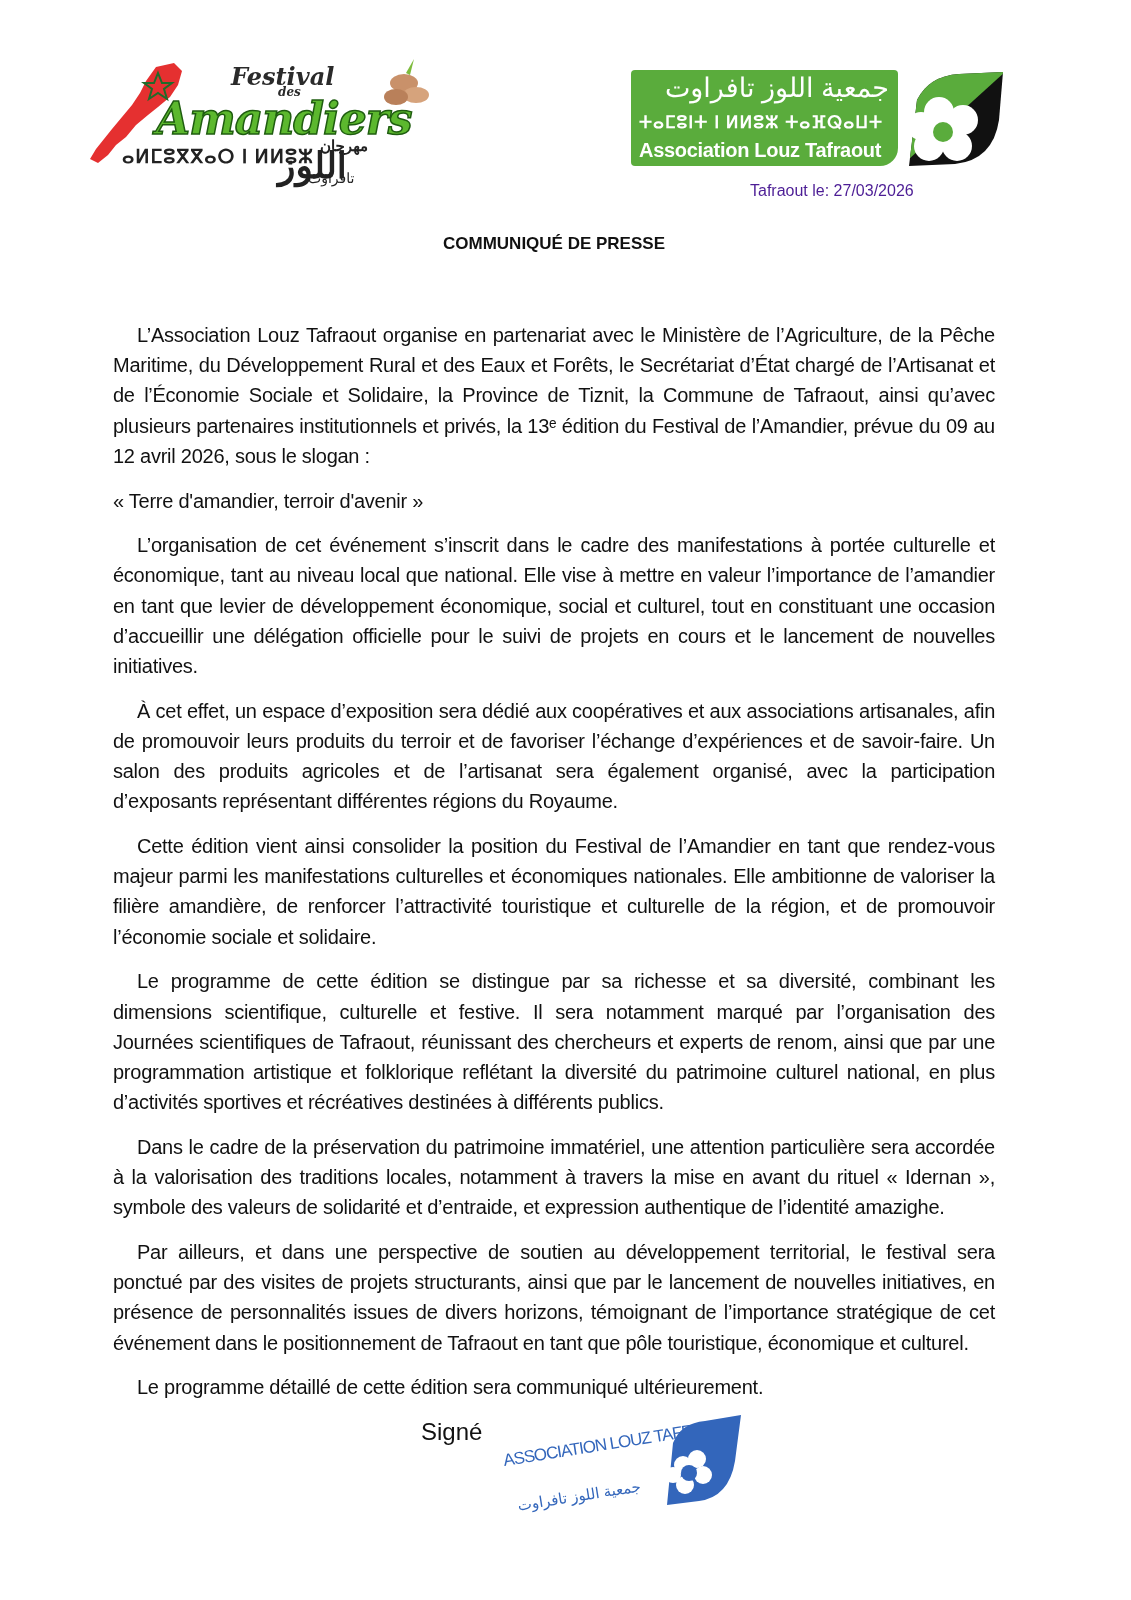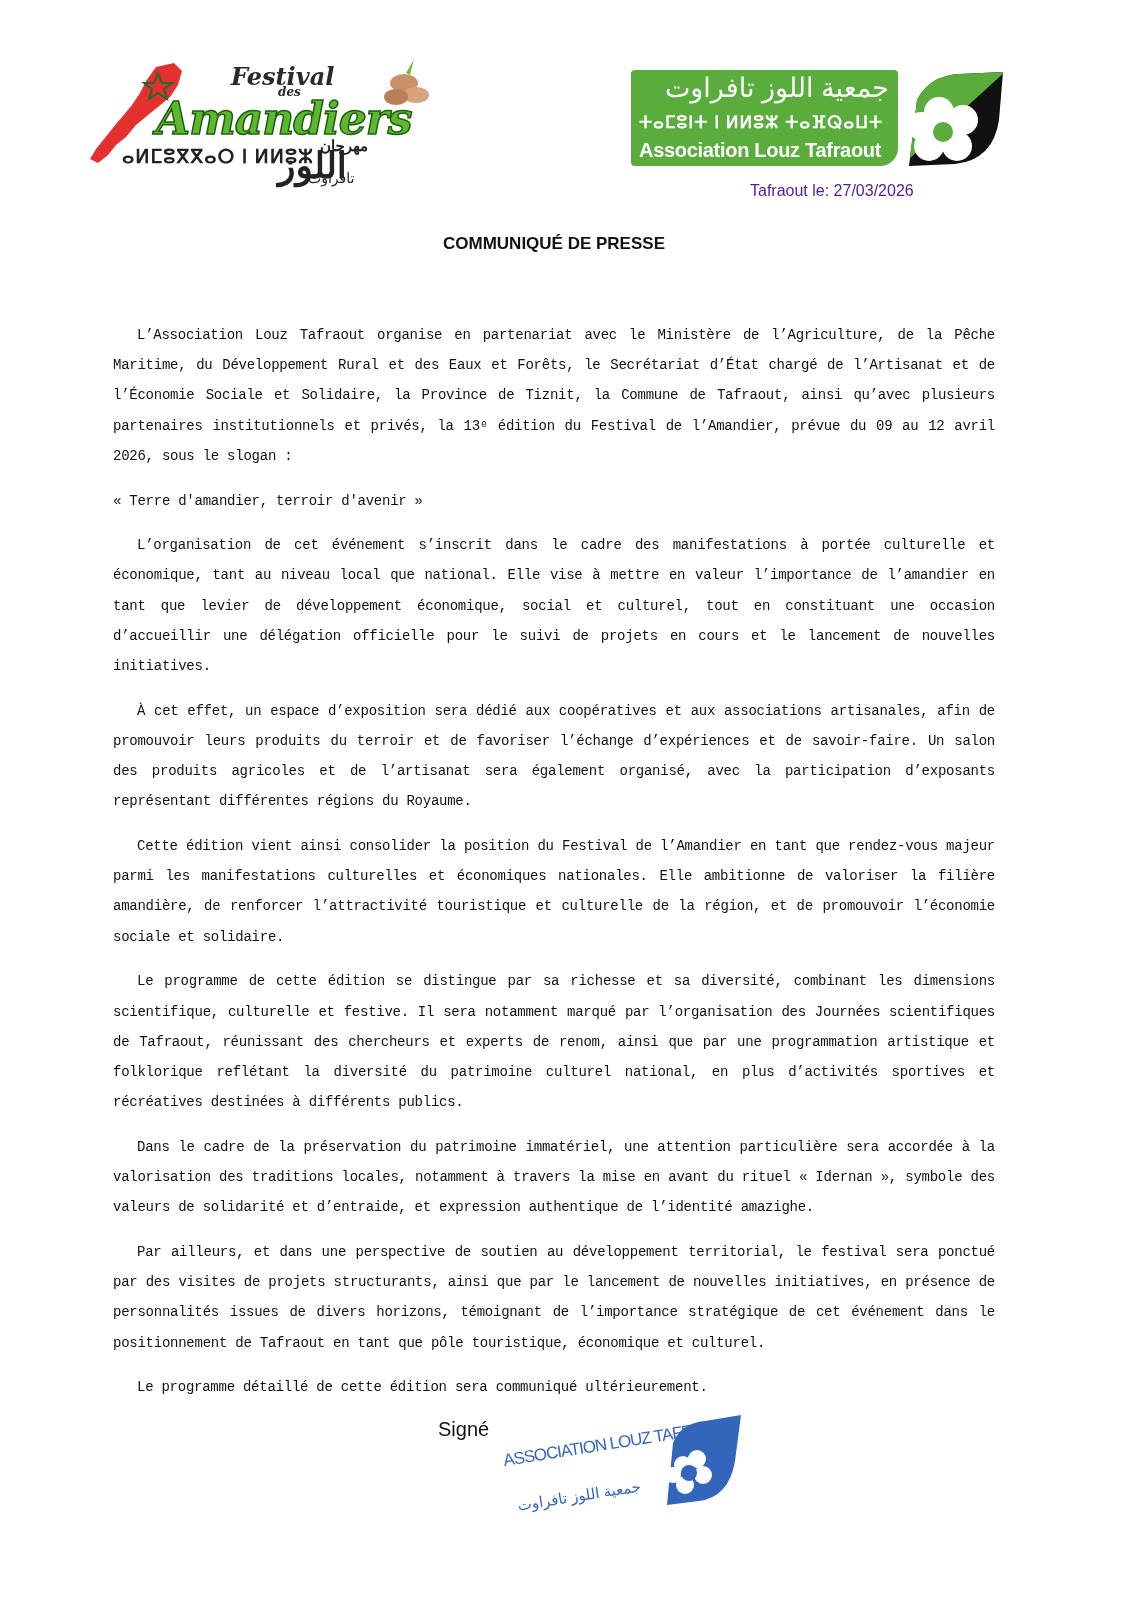--- a/index.html
+++ b/index.html
@@ -22,26 +22,26 @@
     .assoc-arabic { position: absolute; left: 8px; top: 2px; width: 250px; text-align: right; font-size: 27px; color: #fff; direction: rtl; }
     .assoc-tifinagh { position: absolute; left: 8px; top: 42px; font-size: 17px; color: #fff; letter-spacing: 1px; font-weight: bold; }
     .assoc-latin { position: absolute; left: 8px; top: 69px; font-size: 20px; font-weight: bold; color: #fff; letter-spacing: -0.3px; }
     .assoc-emblem { position: absolute; left: 268px; top: 0; }
 
     .date-line { position: absolute; left: 750px; top: 182px; font-size: 16px; color: #4c1d95; }
 
     .doc-title { position: absolute; left: 0; width: 1108px; top: 234px; text-align: center; font-size: 17px; font-weight: bold; color: #111; }
 
     
-    .body-text { position: absolute; left: 113px; top: 320px; width: 882px; font-family: Liberation Mono, monospace; font-size: 14px; line-height: 30.2px; color: #111; letter-spacing: -0.25px; }
+    .body-text { position: absolute; left: 113px; top: 320px; width: 882px; font-family: Liberation Sans, sans-serif; font-size: 20px; line-height: 30.2px; color: #111; letter-spacing: -0.25px; }
     .body-text p { margin: 0 0 14.5px 0; text-align: justify; text-indent: 24px; }
     .body-text p.slogan { text-indent: 0; }
     .body-text p.last { text-indent: 24px; }
 
-    .signed { position: absolute; left: 438px; top: 1418px; font-size: 20px; color: #111; }
+    .signed { position: absolute; left: 421px; top: 1418px; font-size: 24px; color: #111; }
 
     
     .stamp { position: absolute; left: 505px; top: 1415px; width: 240px; height: 110px; }
     .stamp-latin { position: absolute; left: 0; top: 36px; font-family: "Liberation Sans Narrow", "Liberation Sans", sans-serif; font-size: 17px; color: #3366bb; transform: rotate(-9deg); transform-origin: left bottom; white-space: nowrap; letter-spacing: -1px; }
     .stamp-arabic { position: absolute; left: 12px; top: 72px; font-size: 15px; color: #3366bb; transform: rotate(-9deg); white-space: nowrap; direction: rtl; }
     .stamp-emblem { position: absolute; left: 158px; top: 0; }
   </style>
 </head>
 <body>
 

